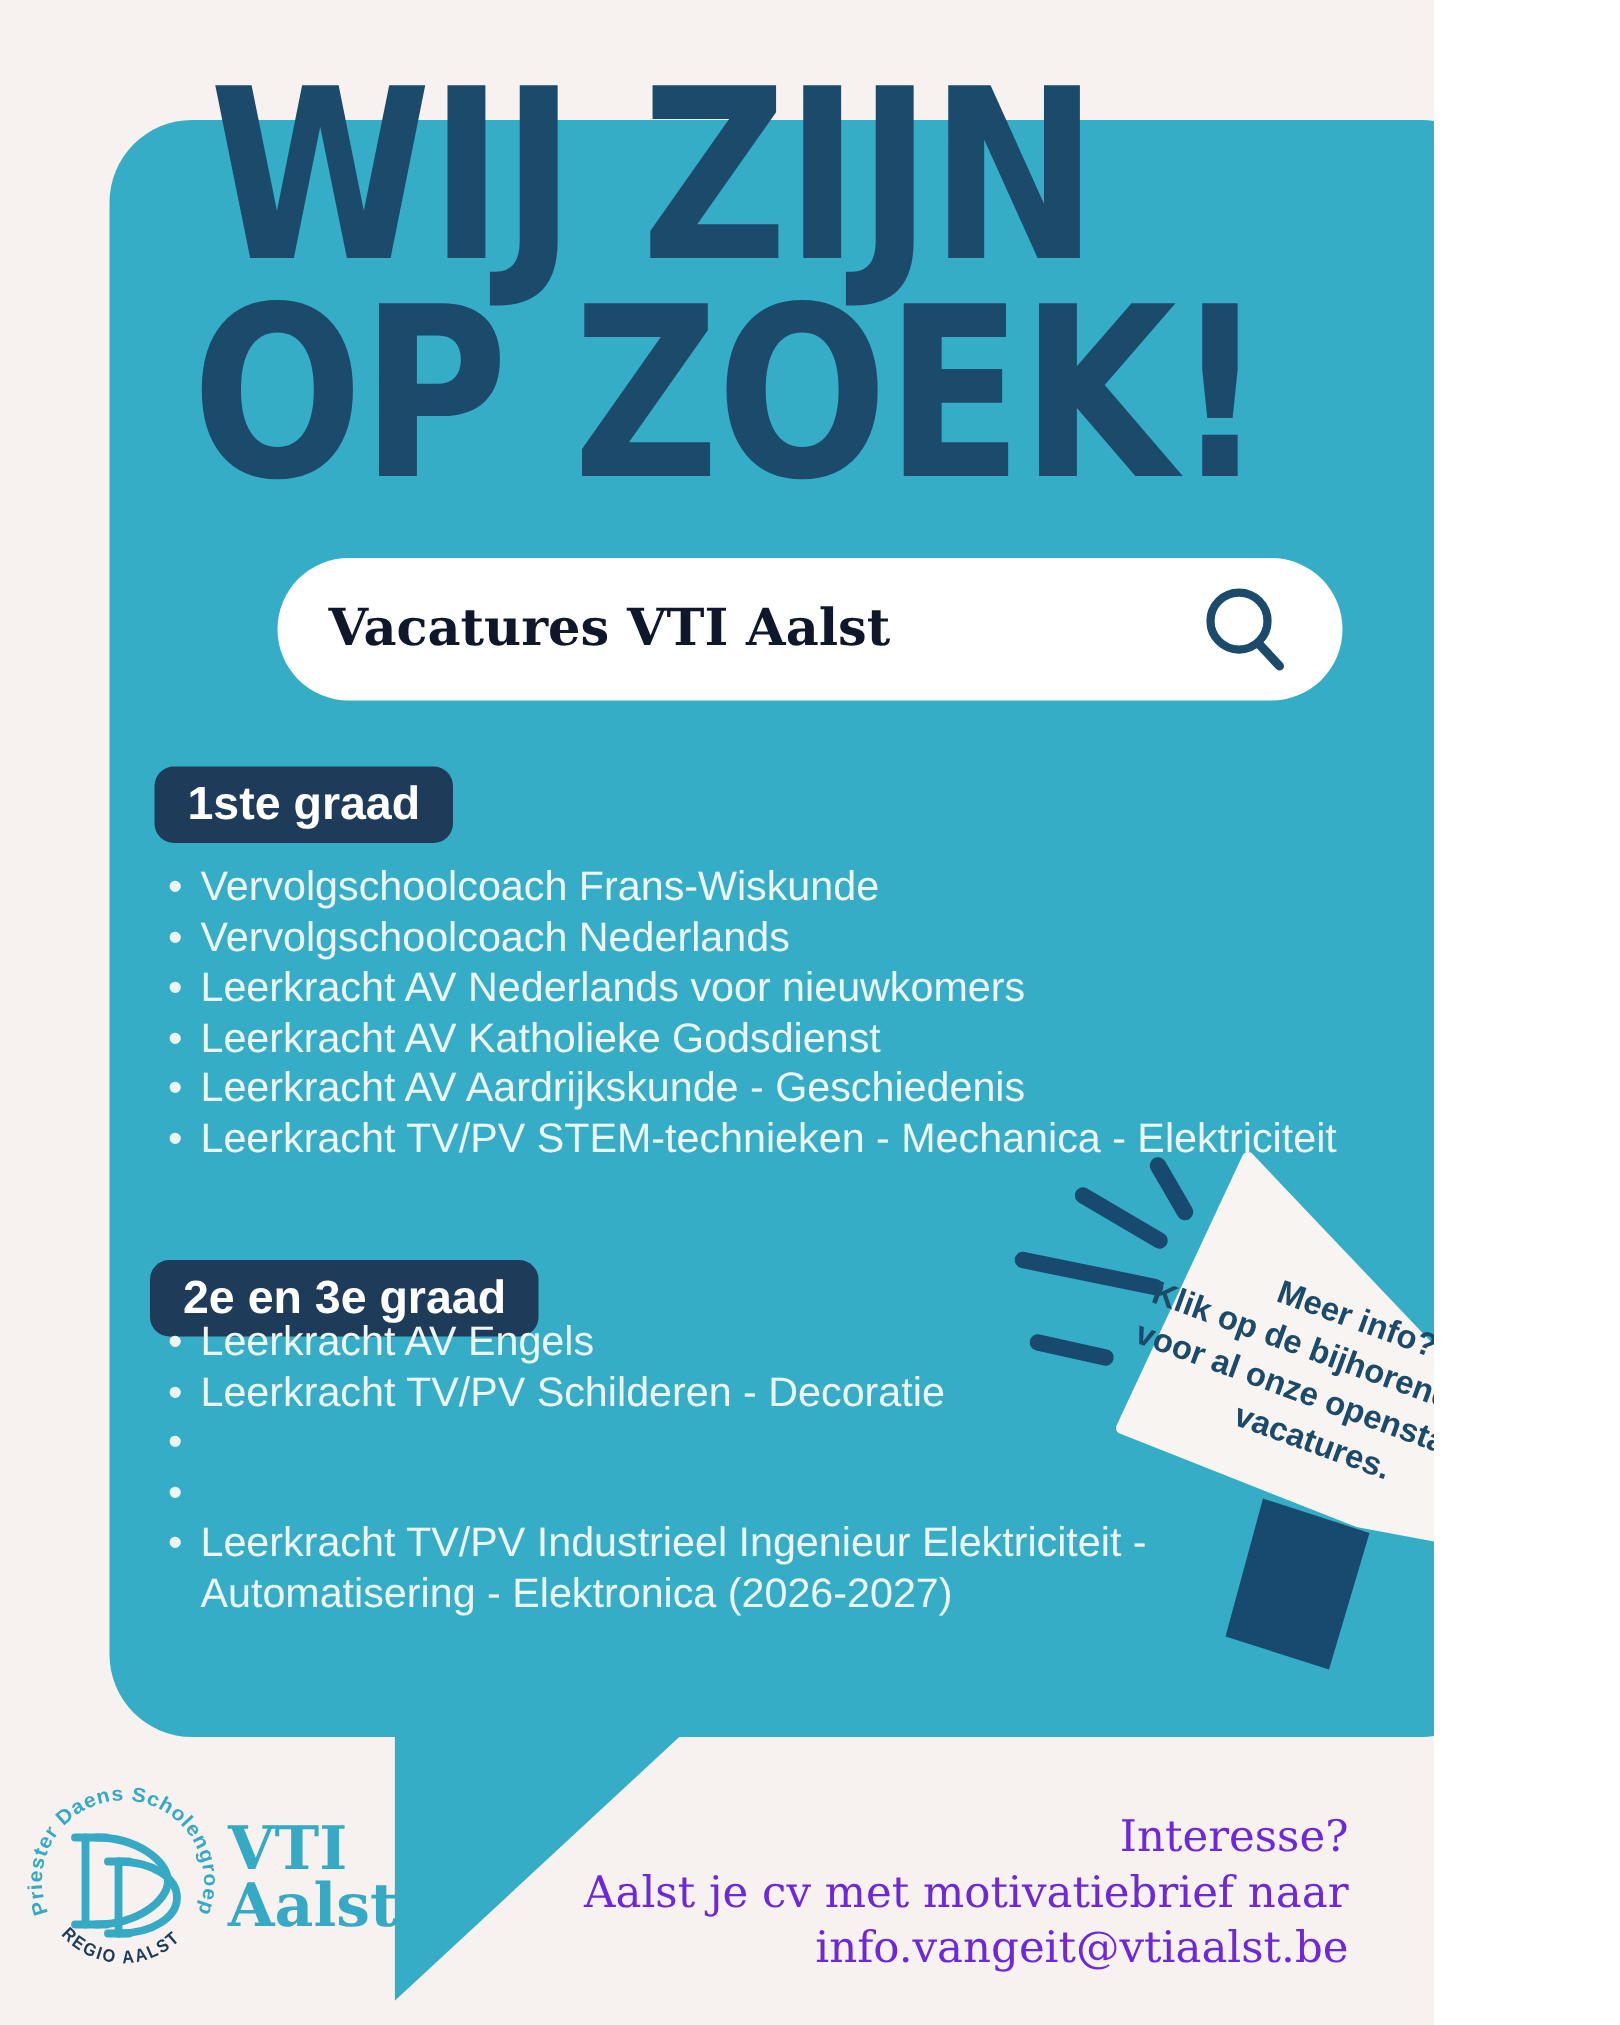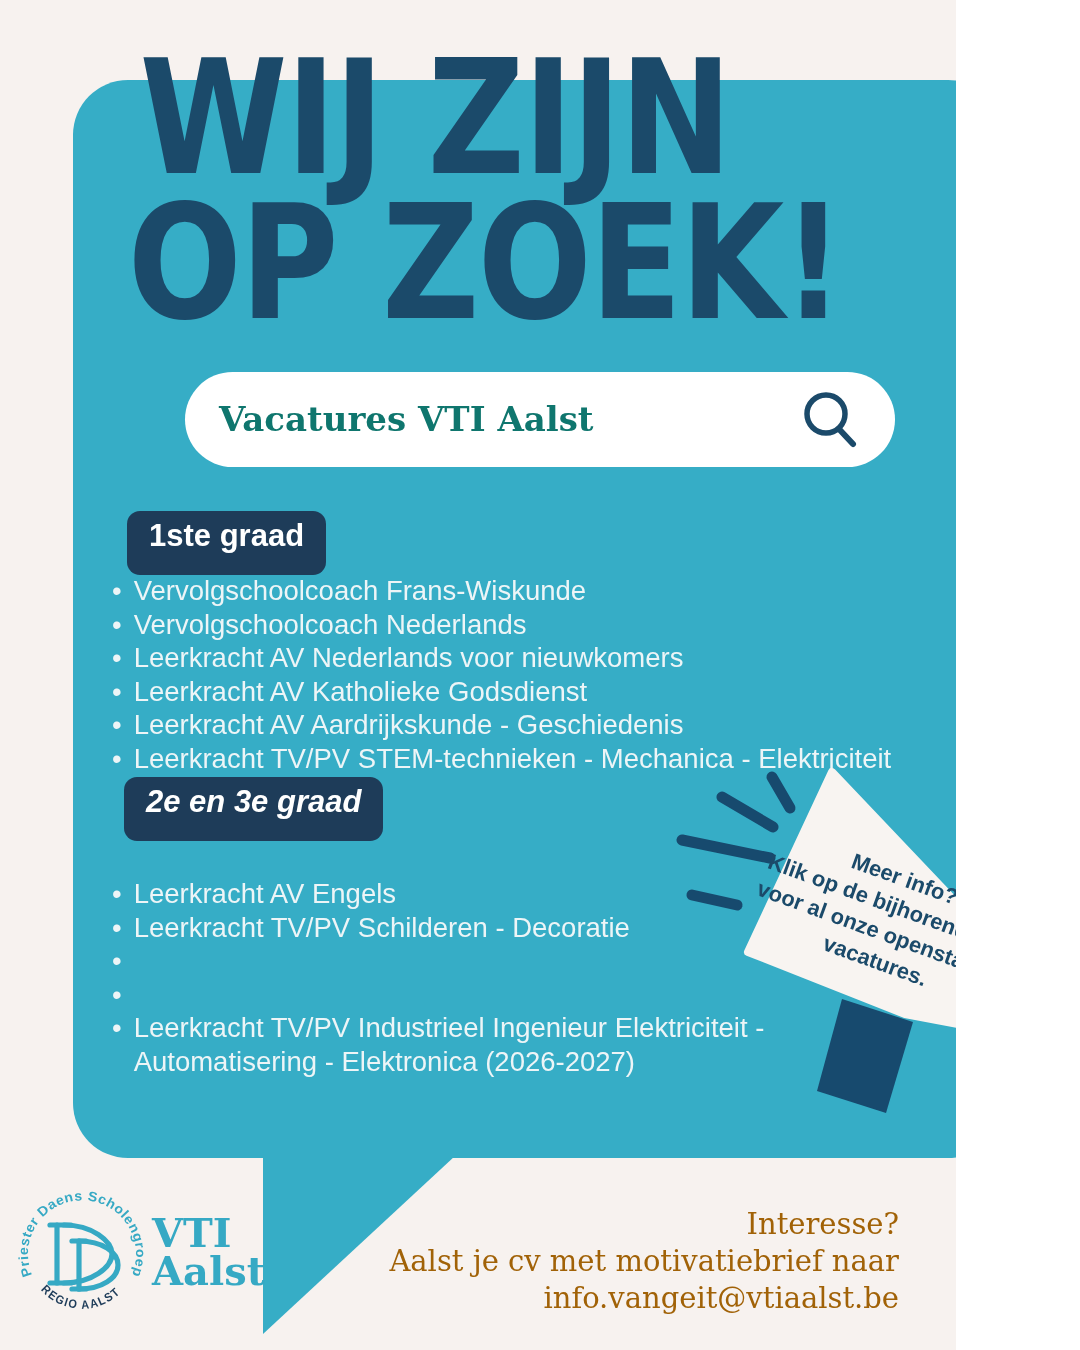--- a/index.html
+++ b/index.html
@@ -25,31 +25,31 @@
   }
   .title-line.l1{ top:39px;  transform:translateX(-43px) scaleX(0.85); }
   .title-line.l2{ top:184px; transform:translateX(7px)  scaleX(0.85); }
   
   .search-bar{
     position:absolute; left:185px; top:372px; width:710px; height:95px;
     background:#ffffff; border-radius:48px;
   }
   .search-text{
     position:absolute; left:34px; top:0; line-height:95px;
-    font-family:"DejaVu Serif", serif; font-weight:bold; font-size:34px; color:#0f766e;
+    font-family:"DejaVu Serif", serif; font-weight:bold; font-size:34px; color:#0f172a;
   }
   .search-icon{ position:absolute; right:36px; top:19px; }
   
   .badge{
     position:absolute; background:#1e3c59; color:#ffffff;
     font-size:31px; font-weight:600; line-height:31px;
-    padding:9px 22px 24px 22px; border-radius:13px; white-space:nowrap;margin-left:24px;
+    padding:9px 22px 11px 22px; border-radius:13px; white-space:nowrap;
   }
   .badge.b1{ left:103px; top:511px; }
-  .badge.b2{ left:100px; top:777px;font-style:italic; }
+  .badge.b2{ left:100px; top:840px; }
   .vlist{ position:absolute; left:112px; }
   .vlist.v1{ top:574px; width:800px; }
   .vlist.v2{ top:877px; width:700px; }
   .li{ display:flex; gap:12px; line-height:33.5px; font-size:27.5px; color:#edf5f7; }
   .blt{ flex:0 0 auto; }
   
   .mega-svg{ position:absolute; left:650px; top:740px; }
   .mega-text{
     position:absolute; left:740px; top:862px; width:300px; text-align:center;
     transform:rotate(20deg); transform-origin:center center;
@@ -62,21 +62,21 @@
   .ring-bottom{ fill:#1e3c59; font-size:12px; font-weight:600; letter-spacing:1.5px;
              font-family:"Liberation Sans", sans-serif; }
   .school-name{
     position:absolute; left:152px; top:1214px;
     font-family:"DejaVu Serif", serif; font-weight:bold;
     font-size:40px; line-height:38px; color:#36a9c4;
   }
   
   .contact{
     position:absolute; right:57px; top:1206px; text-align:right;
-    font-family:"DejaVu Serif", serif; font-size:29px; line-height:37px; color:#a16207;
+    font-family:"DejaVu Serif", serif; font-size:29px; line-height:37px; color:#6d28d9;
   }
 </style>
 </head>
 <body>
 
 <div class="poster">
 
   <div class="bubble"></div>
   <div class="bubble-tail"></div>
 

